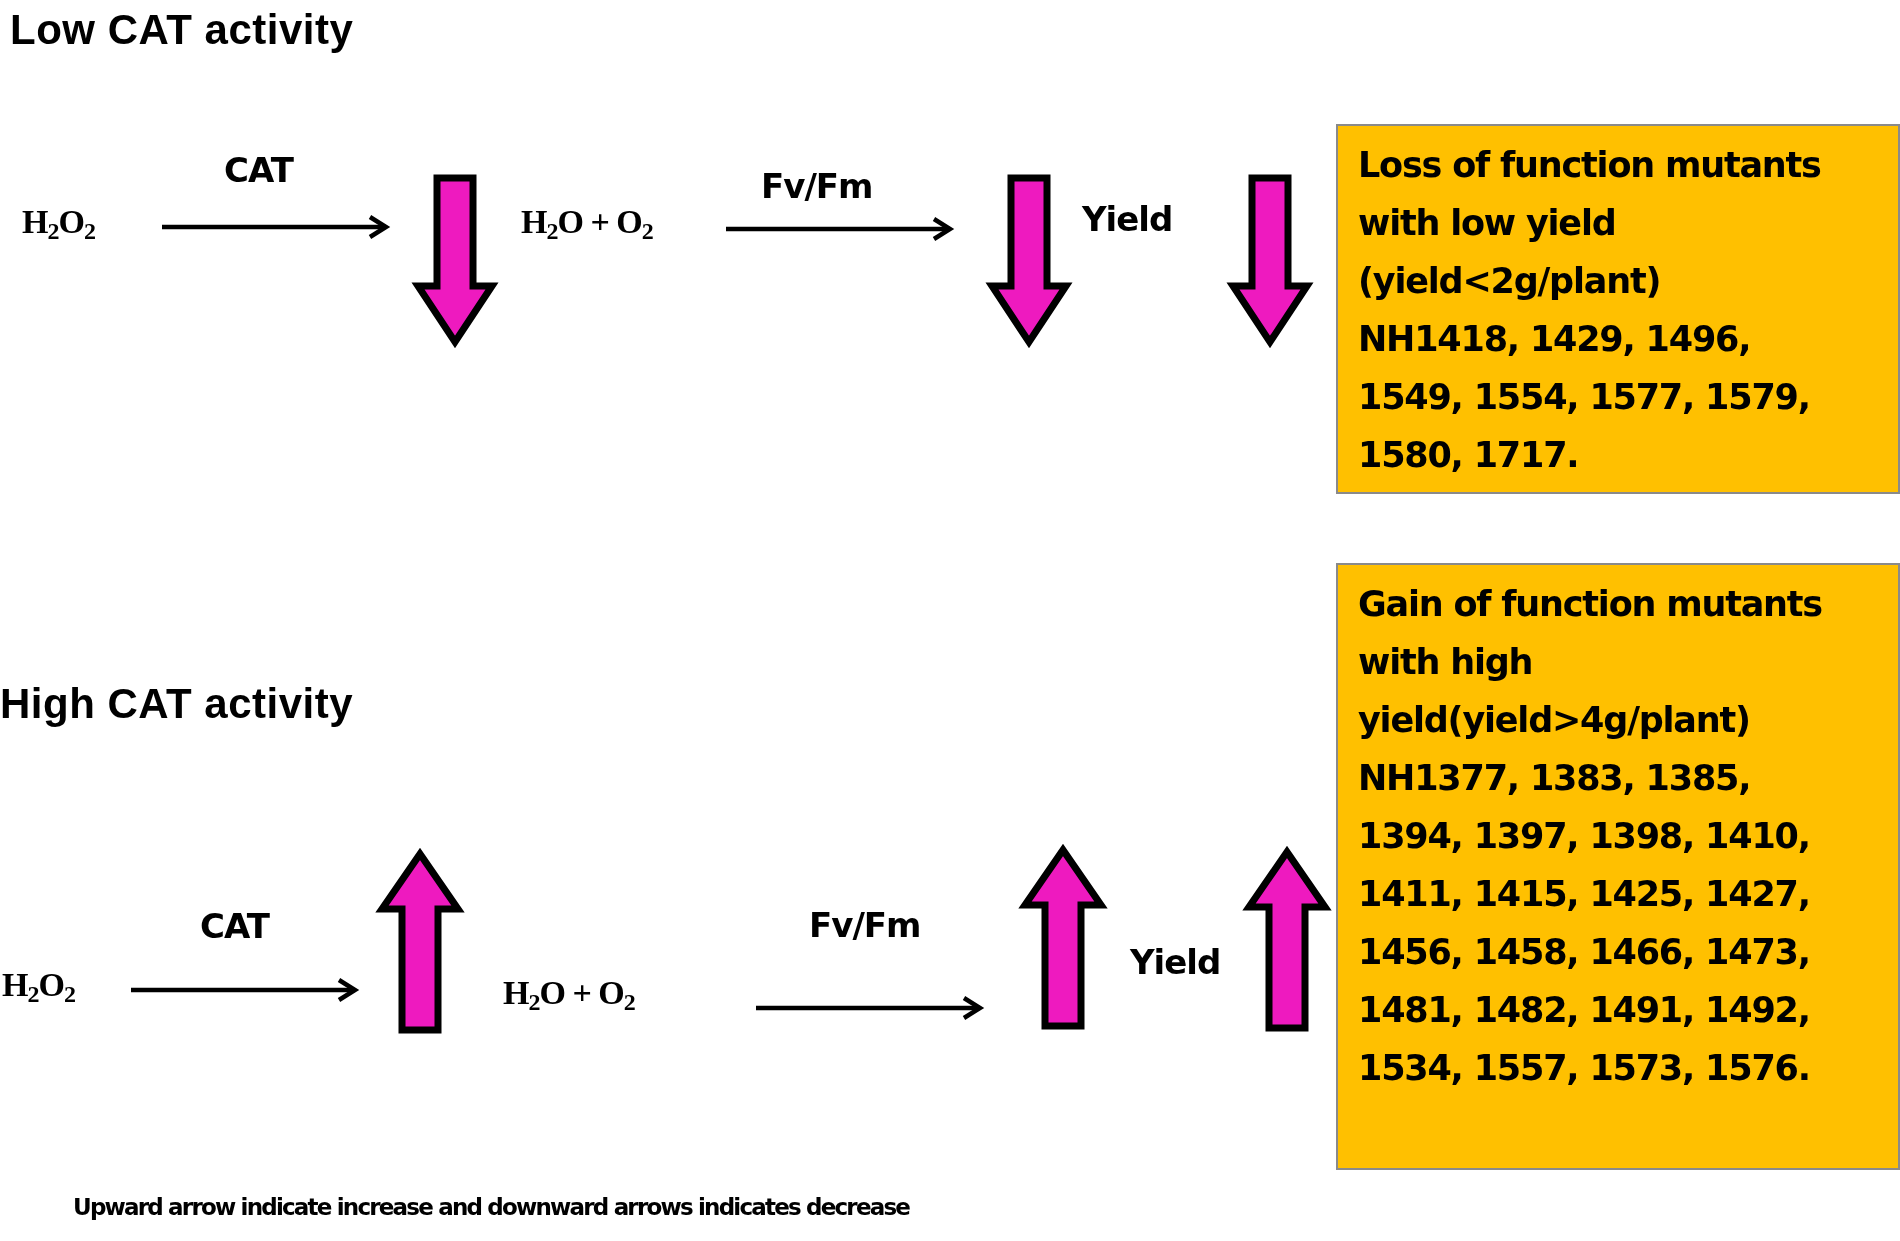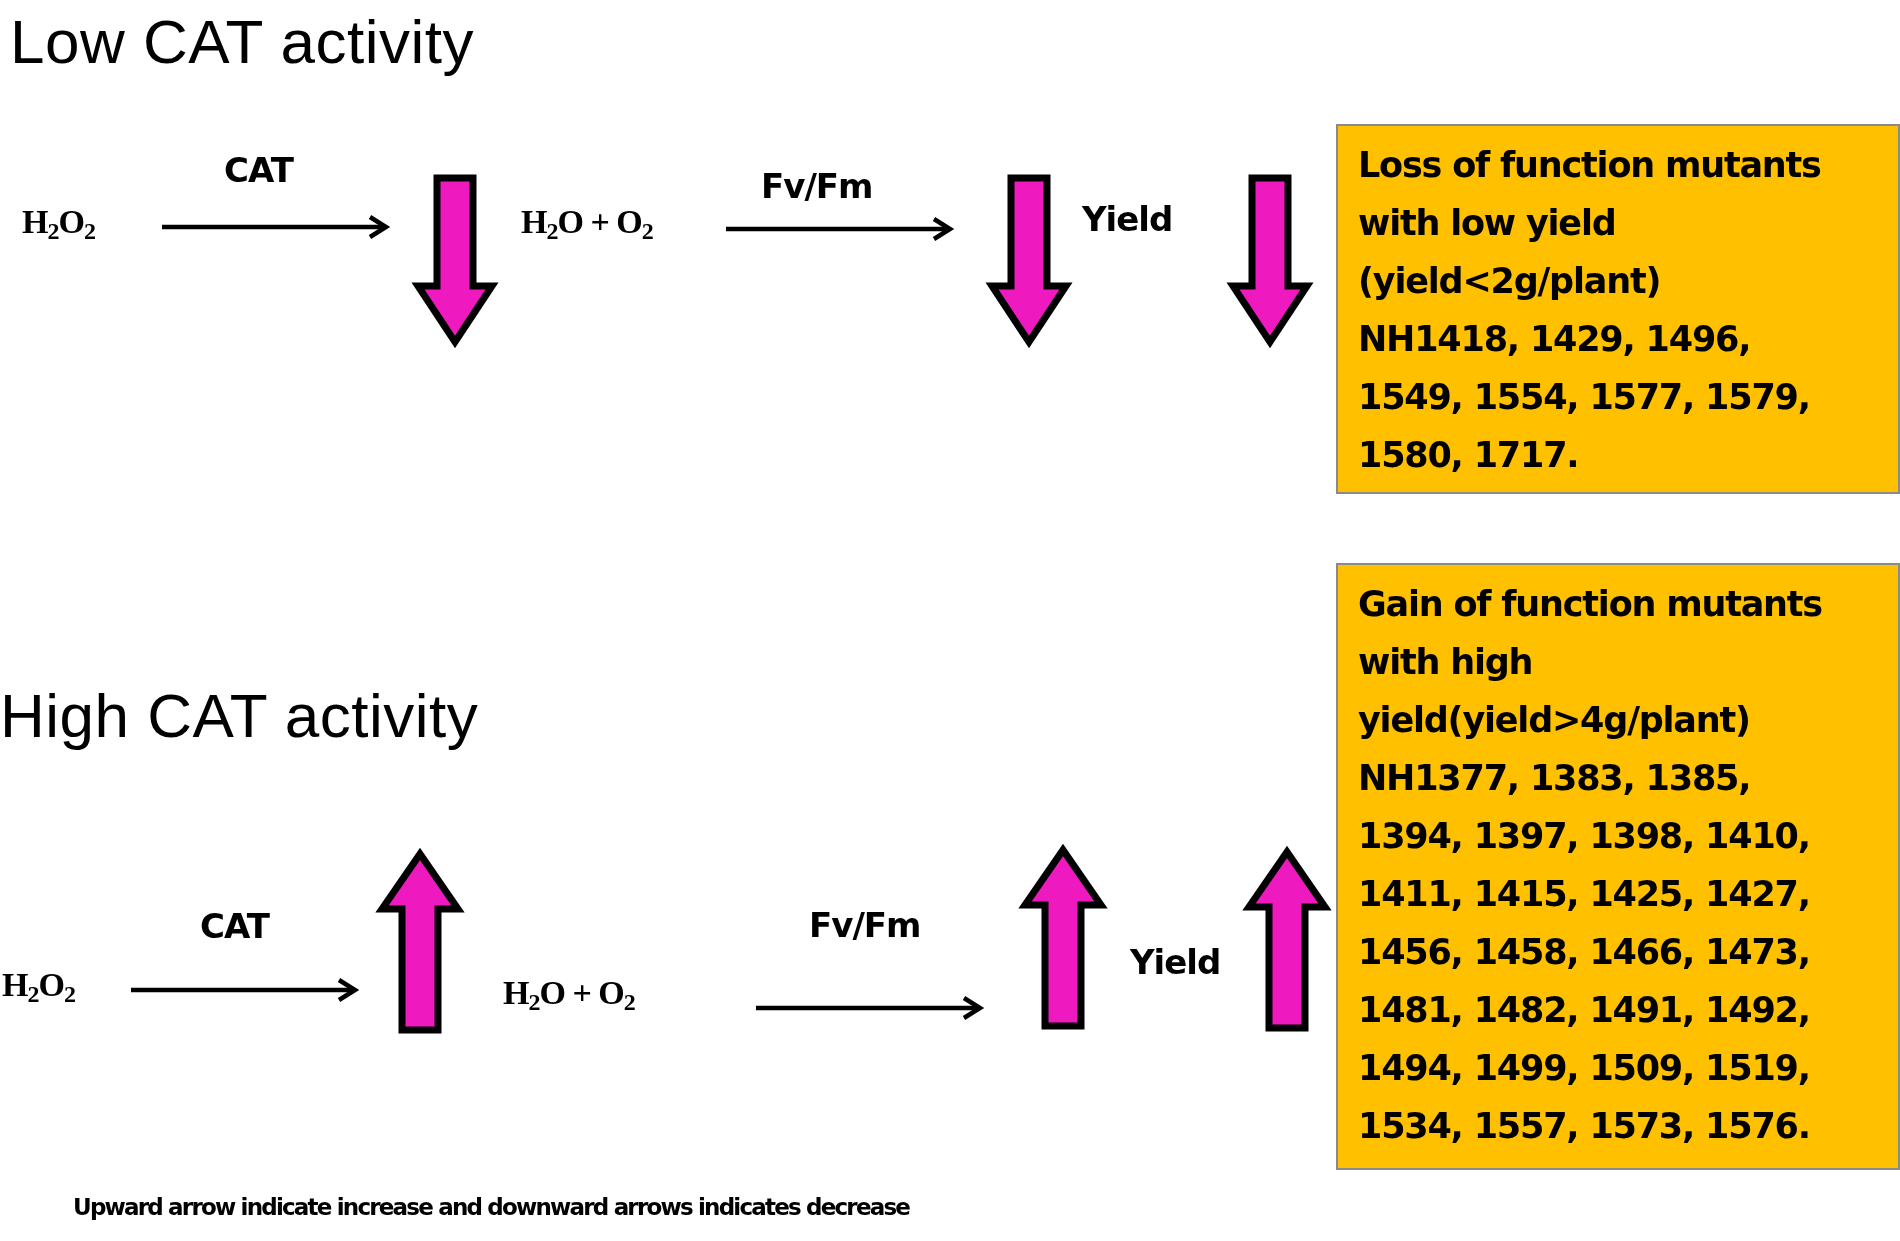--- a/index.html
+++ b/index.html
@@ -1,19 +1,19 @@
 <!DOCTYPE html>
 <html><head>
   <meta charset="utf-8">
   <style>
     html, body { margin:0; padding:0; background:#ffffff; }
     body { width:1900px; height:1241px; position:relative; overflow:hidden;
            font-family:"DejaVu Sans", "Liberation Sans", sans-serif; color:#000; }
     .abs { position:absolute; white-space:nowrap; }
-    .title { font-family:"Liberation Sans", sans-serif; font-size:62px; font-weight:normal; letter-spacing:0.5px; }
+    .title { font-family:"Liberation Sans", sans-serif; font-size:42px; font-weight:bold; letter-spacing:0.5px; }
     .chem { font-weight:bold; font-size:34px; font-family:Liberation Serif, serif; letter-spacing:-1px; }
     .chem sub { font-size:24px; vertical-align:-6px; }
     .lbl { font-weight:bold; font-size:34px; font-family:"DejaVu Sans", sans-serif; letter-spacing:-1px; }
     .box { position:absolute; background:#FFC000; border:2px solid #8a8a8a; box-sizing:border-box;
            padding:10px 0 6px 20px; font-family:"DejaVu Sans", sans-serif; font-weight:bold;
            font-size:35px; line-height:58px; letter-spacing:-1.2px; }
     .box div { white-space:nowrap; }
     .caption { font-family:"DejaVu Sans", sans-serif; font-weight:bold; font-size:23px; letter-spacing:-1.8px;text-align:right; }
     svg.arrow { position:absolute; overflow:visible; }
   </style>
@@ -71,21 +71,20 @@
 
 <div class="box" style="left:1336px; top:563px; width:564px; height:607px;">
   <div>Gain of function mutants</div>
   <div>with high</div>
   <div>yield(yield&gt;4g/plant)</div>
   <div>NH1377, 1383, 1385,</div>
   <div>1394, 1397, 1398, 1410,</div>
   <div>1411, 1415, 1425, 1427,</div>
   <div>1456, 1458, 1466, 1473,</div>
   <div>1481, 1482, 1491, 1492,</div>
-  <div>1494, 1499, 1509, 1519,</div>
   <div>1534, 1557, 1573, 1576.</div>
 </div>
 
 <div class="abs lbl" style="left:200px; top:906px;">CAT</div>
 
 <div class="abs chem" style="left:2px; top:966px;">
   <span>H</span><sub>2</sub><span>O</span><sub>2</sub>
 </div>
 
 <svg class="arrow" style="left:131px; top:977px;" width="230" height="26">

